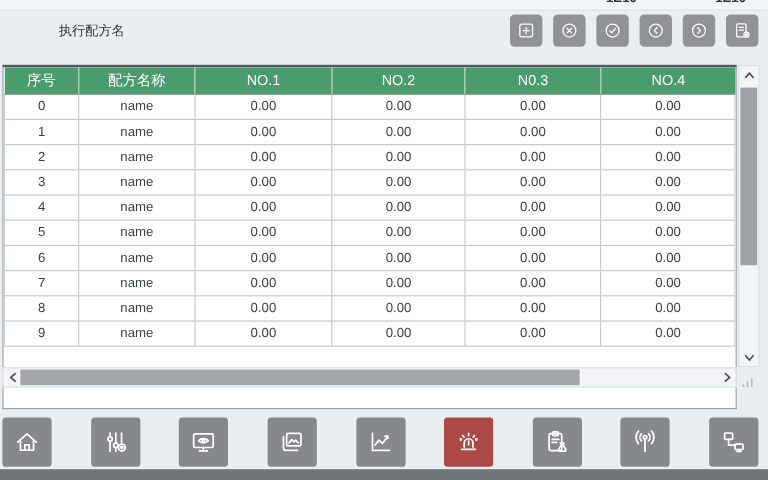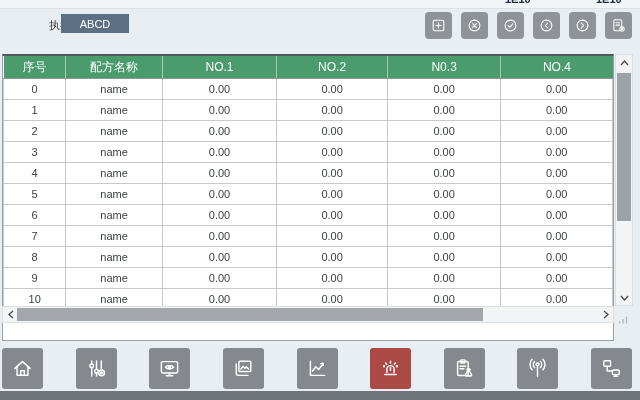--- a/index.html
+++ b/index.html
@@ -73,21 +73,20 @@
 <body>
 
 <div class="screen">
 
   <div class="top-strip">
     <span class="clip-text t1">1E10</span>
     <span class="clip-text t2">1E10</span>
   </div>
 
   <span class="recipe-label">执行配方名</span>
-  <div class="recipe-value">ABCD</div>
 
   <div class="action-toolbar" id="action-toolbar">
       <div class="abtn">
         <span class="icw">
           <svg viewBox="0 0 24 24" class="ic">
             <rect x="4.5" y="4.5" width="15" height="15" rx="2.2"></rect>
             <path d="M12 8.3v7.4M8.3 12h7.4"></path>
           </svg>
         </span>
       </div>
@@ -229,28 +228,20 @@
             <td>0.00</td>
           </tr>
           <tr>
             <td>9</td>
             <td>name</td>
             <td>0.00</td>
             <td>0.00</td>
             <td>0.00</td>
             <td>0.00</td>
           </tr>
-          <tr>
-            <td>10</td>
-            <td>name</td>
-            <td>0.00</td>
-            <td>0.00</td>
-            <td>0.00</td>
-            <td>0.00</td>
-          </tr>
         </tbody>
       </table>
   </div>
 
   <div class="vscroll">
     <div class="sbtn up">
       <svg width="9" height="6" viewBox="0 0 9 6">
         <path d="M1 5l3.5-4L8 5" stroke="#4a4f54" stroke-width="1.4" fill="none"></path>
         </svg>
     </div>

